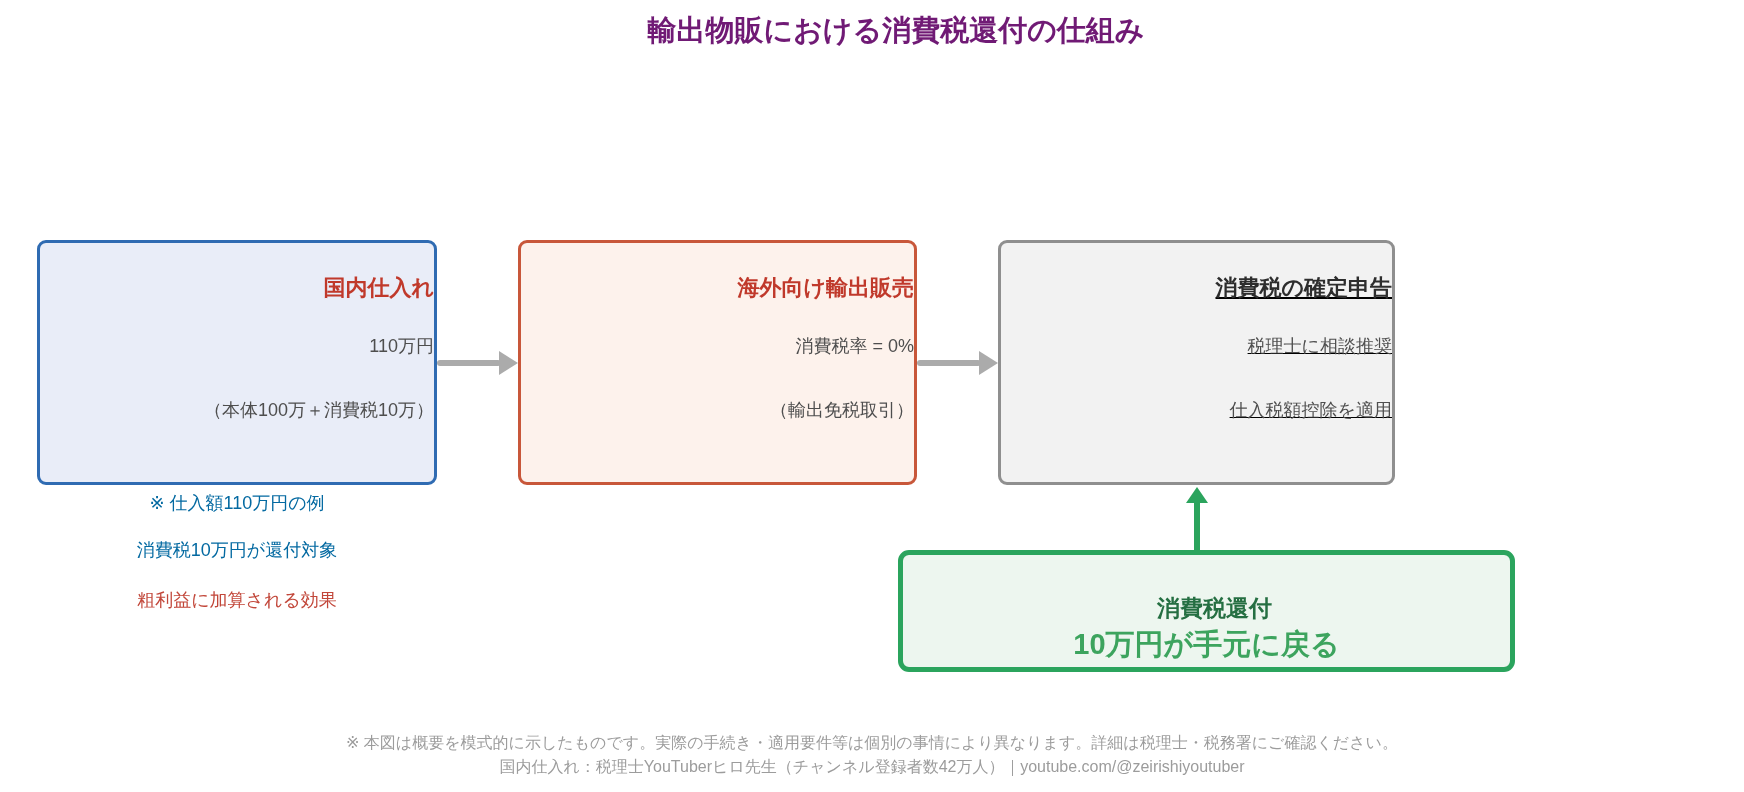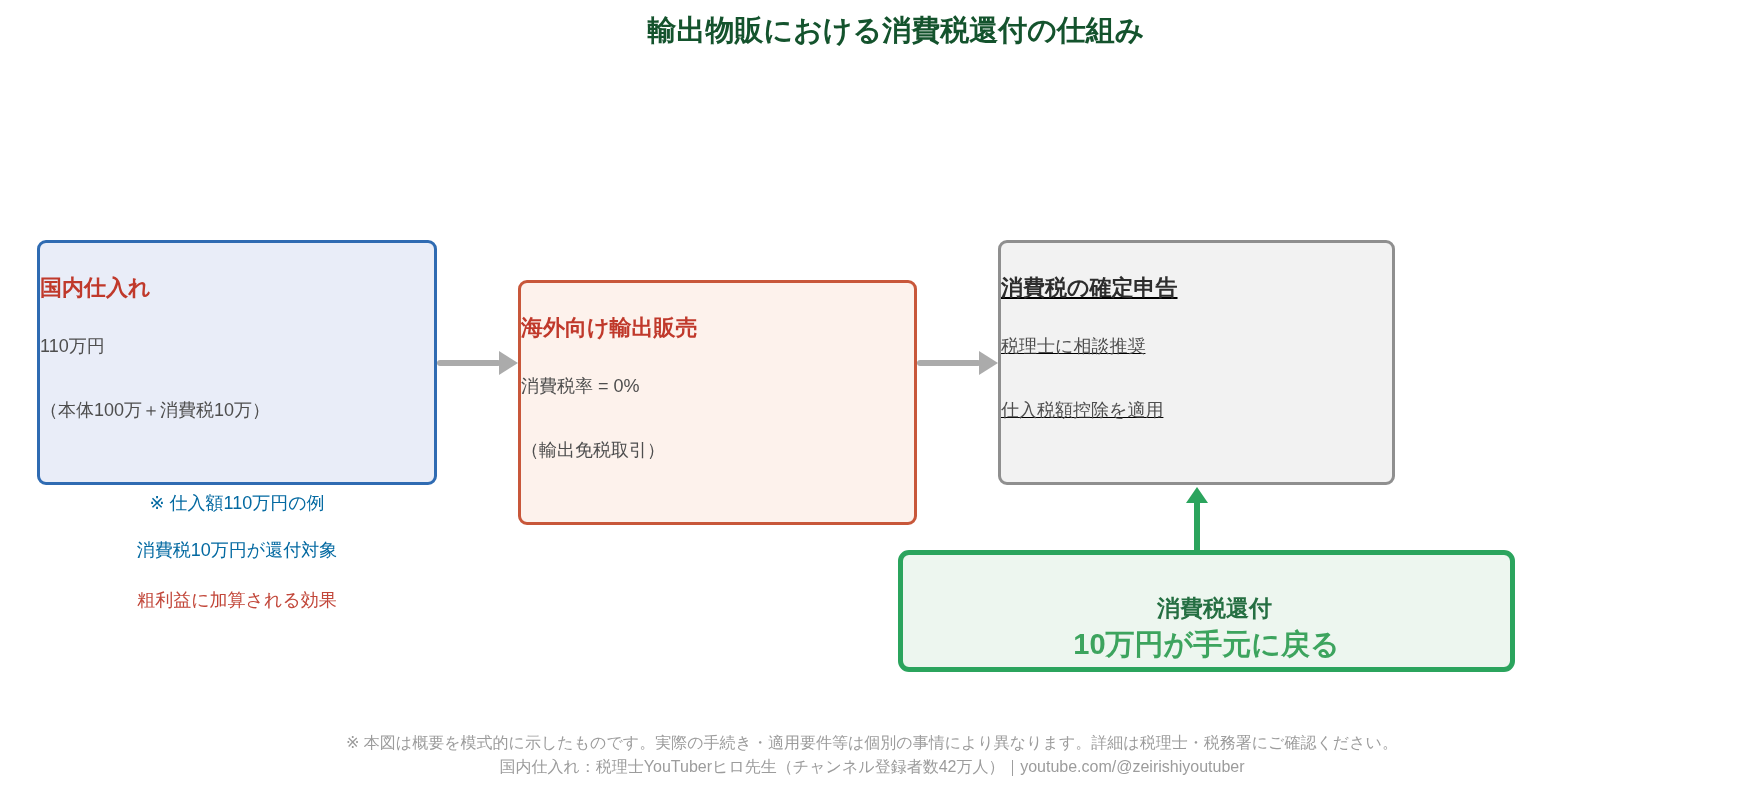--- a/index.html
+++ b/index.html
@@ -16,32 +16,32 @@
 
   .diagram-title {
     position: absolute;
     top: 12px;
     left: 0;
     width: 100%;
     text-align: center;
     font-size: 29px;
     line-height: 36px;
     font-weight: bold;
-    color: #14532d;
+    color: #701a75;
     padding-left: 48px;
   }
 
   .flow-box {
     position: absolute;
     top: 240px;
     height: 245px;
     width: 400px;
     border-radius: 9px;
     padding-top: 30px;
-    text-align: left;
+    text-align: right;
   }
   .flow-box .box-title {
     font-size: 22px;
     line-height: 30px;
     font-weight: bold;
     margin-bottom: 30px;
   }
   .flow-box .box-line {
     font-size: 18px;
     line-height: 26px;
@@ -54,21 +54,20 @@
     background: #e9edf8;
     border: 3px solid #2f6bb2;
   }
   .box-domestic .box-title { color: #c0392b; }
 
   .box-export {
     left: 518px;
     width: 399px;
     background: #fdf2ec;
     border: 3px solid #c8573a;
-    margin-top: 40px;
   }
   .box-export .box-title { color: #c0392b; }
 
   .box-taxreturn {
     left: 998px;
     width: 397px;
     background: #f2f2f2;
     border: 3px solid #8f8f8f;
     text-decoration: underline;
   }

